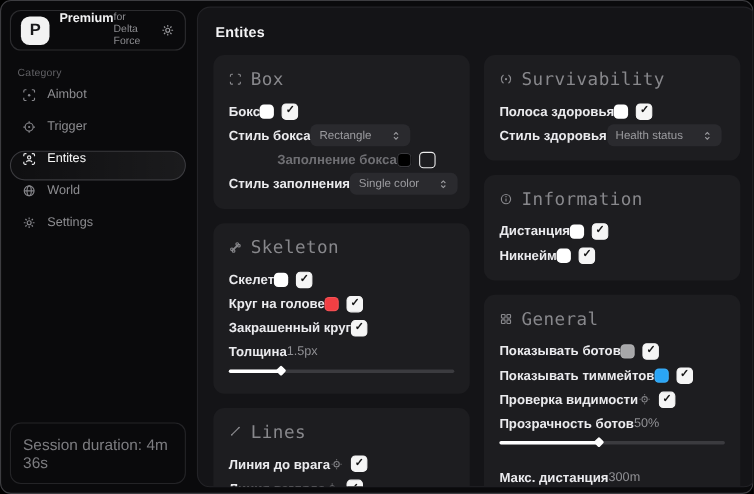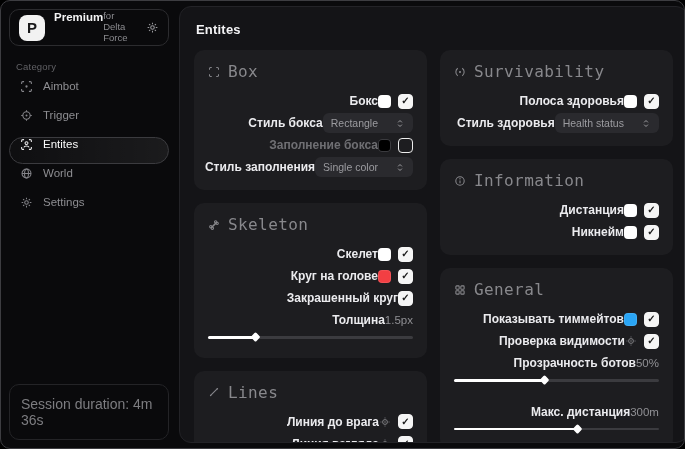--- a/index.html
+++ b/index.html
@@ -29,21 +29,21 @@
   
   .main-wrap{flex:1;padding:5px 6px 5px 2px;}
   .main{height:100%;background:#141417;border:1px solid #232327;border-radius:12px;padding:10px 14px;overflow:hidden;}
   .page-title{font-size:13px;font-weight:700;color:#f4f4f6;margin:5px 0 13px 2px;letter-spacing:.2px;}
   .cols{display:flex;gap:13px;}
   .col{flex:1 1 0;min-width:0;}
   .card{background:#1d1d20;border-radius:10px;padding:10px 14px 12px;margin-bottom:13px;}
   .chead{display:flex;align-items:center;gap:8px;color:#88888c;
     font-family:"DejaVu Sans Mono",monospace;font-size:16px;letter-spacing:.4px;margin:2px 0 9px;}
   .chead .hicon{display:flex;color:#88888c;}
-  .row{display:flex;align-items:center;justify-content:flex-end;height:22px;}
+  .row{display:flex;align-items:center;justify-content:flex-start;height:22px;}
   .label{font-size:12px;font-weight:600;color:#ebebee;white-space:nowrap;}
   .label.dim{color:#6f6f73;margin-left:44px;}
   .ctrl{display:flex;align-items:center;gap:7px;}
   .swatch{width:13px;height:13px;border-radius:4px;box-shadow:inset 0 0 0 1px rgba(255,255,255,.10);}
   .cb{width:15px;height:15px;border-radius:4px;border:1.5px solid #ededed;display:flex;align-items:center;justify-content:center;}
   .cb.checked{background:#f5f5f5;border-color:#f5f5f5;}
   .cb.checked::after{content:"✓";font-size:10px;font-weight:700;color:#161616;line-height:1;}
   .dd{display:flex;align-items:center;gap:17px;background:#2a2a2e;border-radius:6px;height:20px;padding:0 8px;
     font-size:10.5px;color:#9c9ca0;white-space:nowrap;}
   .dd .dicon{display:flex;color:#9c9ca0;}
@@ -338,20 +338,27 @@
                 <svg width="12" height="12" viewBox="0 0 16 16" fill="none" stroke="currentColor" stroke-width="1.4">
                   <rect x="2.5" y="2.5" width="4.4" height="4.4" rx="1"></rect>
                   <rect x="9.1" y="2.5" width="4.4" height="4.4" rx="1"></rect>
                   <rect x="2.5" y="9.1" width="4.4" height="4.4" rx="1"></rect>
                   <rect x="9.1" y="9.1" width="4.4" height="4.4" rx="1"></rect>
                 </svg>
               </span>
               <span>General</span>
             </div>
             <div class="row">
+              <span class="label">Показывать ботов</span>
+              <span class="ctrl">
+                <span class="swatch" style="background-color: rgb(167, 167, 169);"></span>
+                <span class="cb checked"></span>
+              </span>
+            </div>
+            <div class="row">
               <span class="label">Показывать тиммейтов</span>
               <span class="ctrl">
                 <span class="swatch" style="background-color: rgb(42, 165, 245);"></span>
                 <span class="cb checked"></span>
               </span>
             </div>
             <div class="row">
               <span class="label">Проверка видимости</span>
               <span class="ctrl">
                 <span class="gicon">

